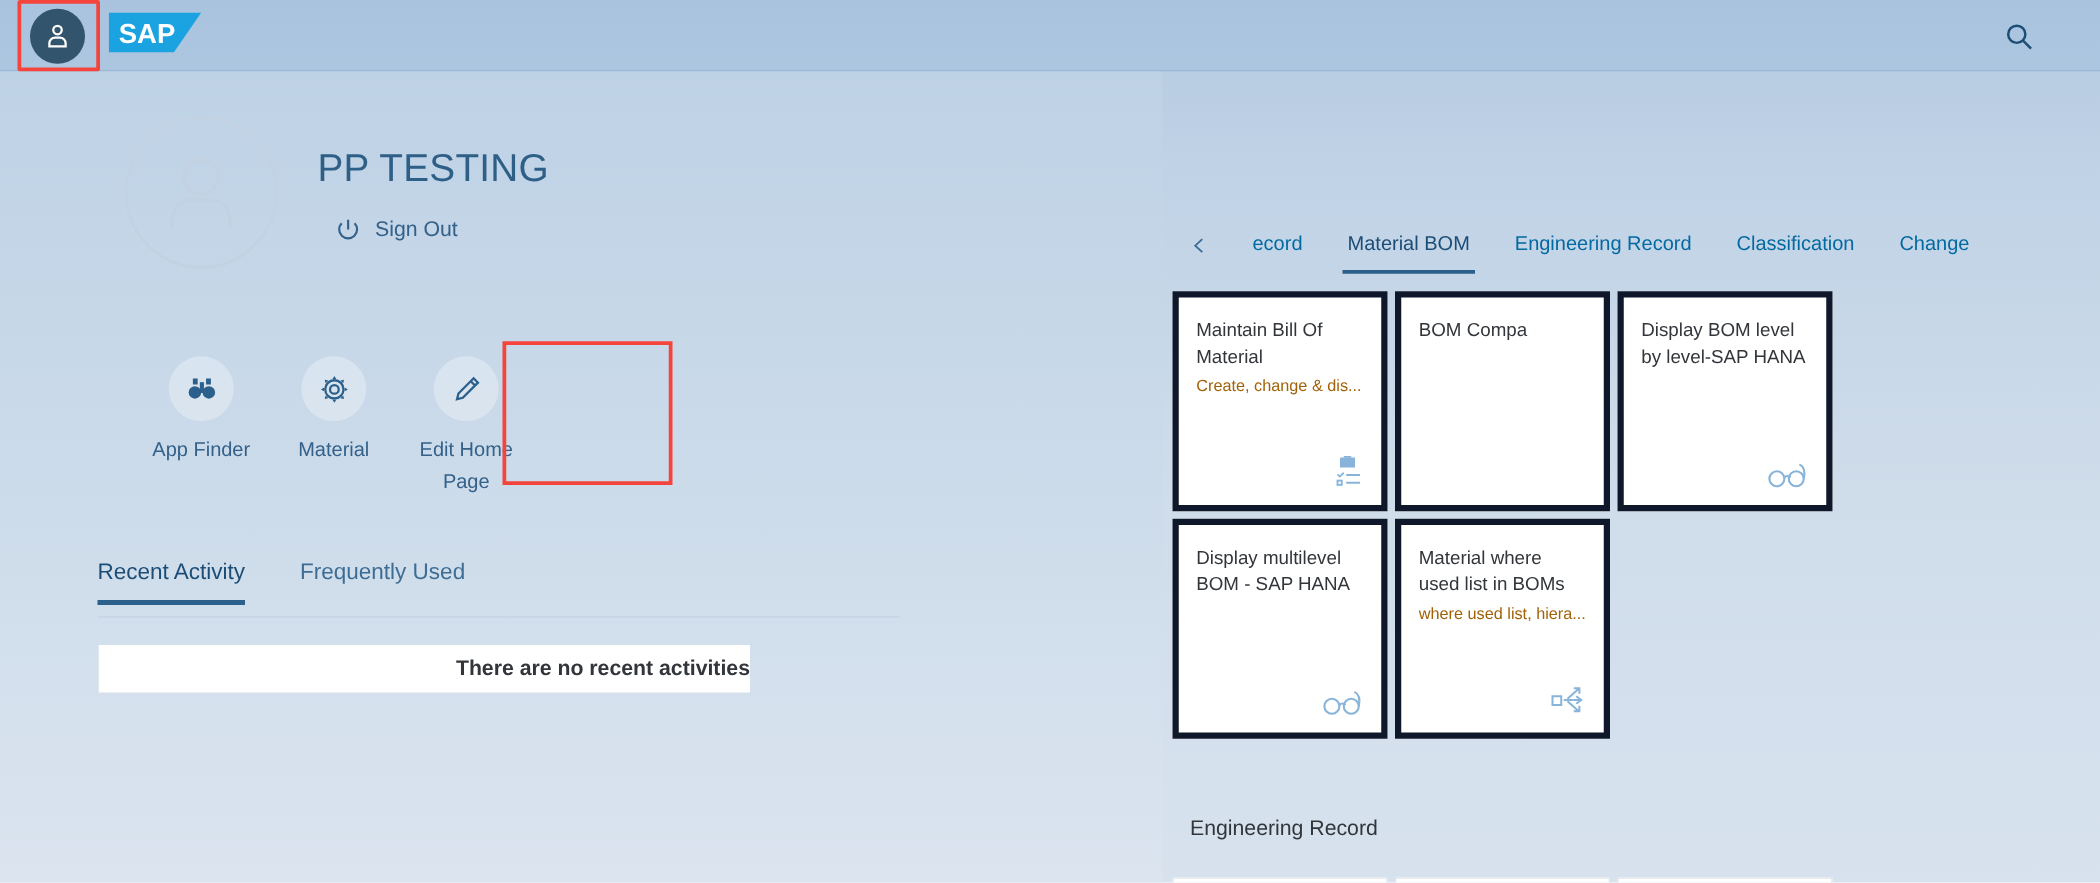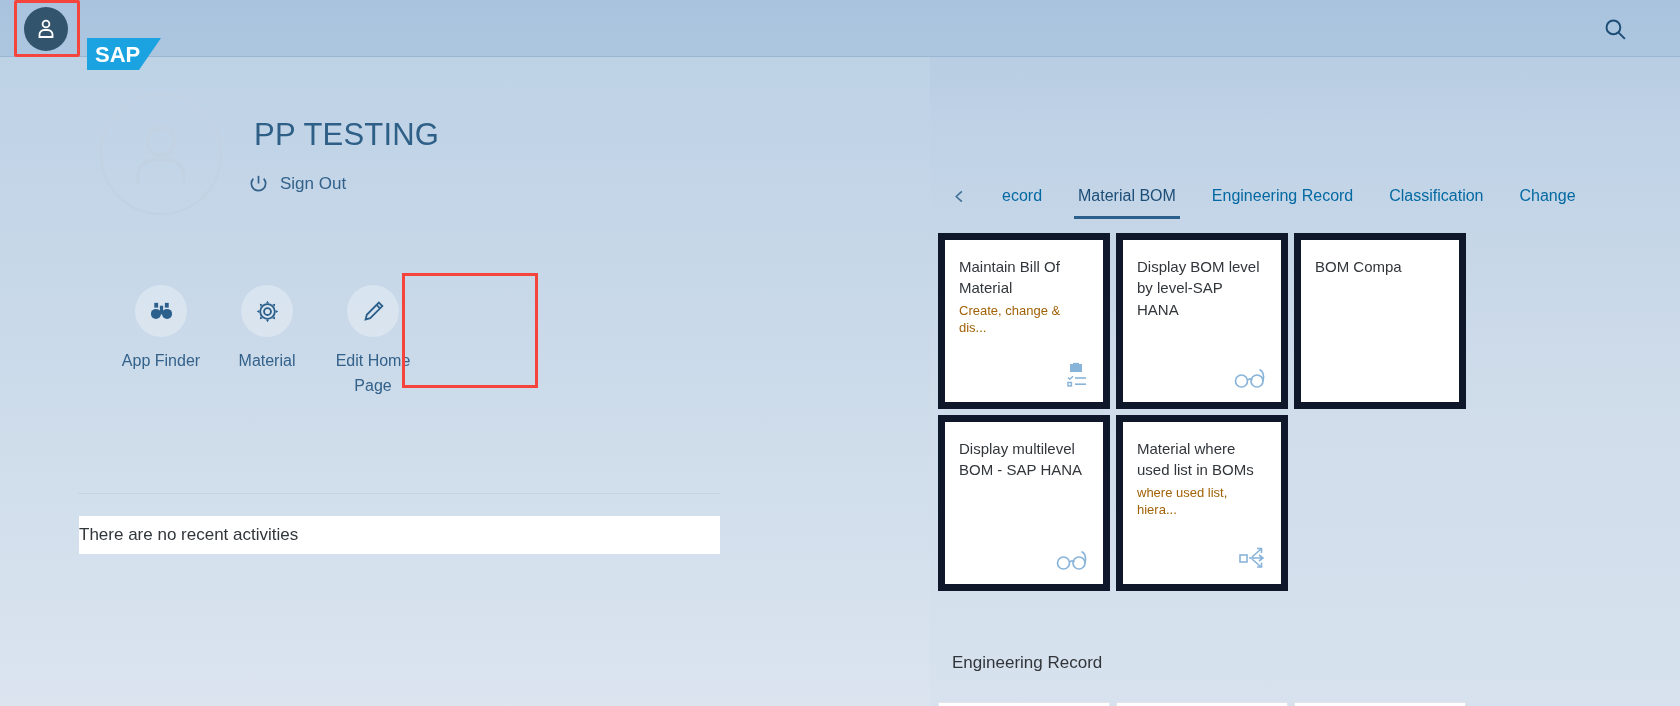--- a/index.html
+++ b/index.html
@@ -31,21 +31,21 @@
   .avatar-highlight {
     position: absolute; left: 14px; top: 0px;
     width: 66px; height: 57px;
     border: 3px solid #f4443c;
     border-radius: 2px;
     pointer-events: none;
     z-index: 45;
   }
   .sap-logo {
     position: absolute; left: 87px; top: 10px;
-    width: 74px; height: 32px; margin-top: 28px;
+    width: 74px; height: 32px;
   }
   .sap-logo svg { display: block; }
   .search-btn {
     position: absolute; right: 48px; top: 12px;
     width: 34px; height: 34px;
     display: flex; align-items: center; justify-content: center;
   }
   .search-btn svg { width: 25px; height: 25px; }
 
   
@@ -66,21 +66,21 @@
     border-radius: 50%;
     display: flex; align-items: center; justify-content: center;
   }
   .big-avatar svg { width: 74px; height: 74px; }
   .me-name {
     position: absolute; left: 254px; top: 24px;
     font-size: 31px; color: #2e5f87; letter-spacing: .2px;
     white-space: nowrap;
   }
   .sign-out {
-    position: absolute; left: 248px; top: 80px;
+    position: absolute; left: 268px; top: 80px;
     display: flex; align-items: center; gap: 11px;
   }
   .sign-out .power-ic { width: 21px; height: 21px; display: block; }
   .sign-out-label { font-size: 17px; color: #33618a; }
 
   
   .actions {
     position: absolute; left: 100px; top: 228px;
     width: 420px; height: 120px;
   }
@@ -127,23 +127,23 @@
     left: 0; right: 0; bottom: 0; height: 4px;
     background: #2b5f8c;
   }
   .tabs-rule {
     position: absolute; left: 78px; top: 436px;
     width: 642px; height: 1px;
     background: #c3d3e2;
   }
   .empty-bar {
     position: absolute; left: 79px; top: 459px;
-    width: 641px; height: 38px;
+    width: 521px; height: 38px;
     background: #ffffff;
-    display: flex; align-items: center; justify-content: flex-start;
+    display: flex; align-items: center; justify-content: flex-end; font-weight: bold;
   }
   .empty-bar-text { font-size: 17px; color: #32363a; }
 
   
   .home {
     position: absolute; left: 930px; top: 57px;
     width: 750px; height: 649px;
     overflow: hidden;
   }
   .nav-tabs {
@@ -172,21 +172,21 @@
 
   
   .tile-grid {
     position: absolute; left: 8px; top: 176px;
     width: 742px;
   }
   .tile-row { display: flex; gap: 6px; margin-bottom: 6px; }
   .tile {
     width: 172px; height: 176px;
     background: #ffffff;
-    border: 7px solid #0f172a;
+    border: 5px solid #0f172a;
     position: relative;
     padding: 16px 14px 0 14px;
   }
   .tile-title {
     font-size: 15px; color: #32363a; line-height: 1.42;
   }
   .tile-sub {
     margin-top: 3px;
     font-size: 13px; color: #a16207; line-height: 1.35;
   }
@@ -242,33 +242,33 @@
             <path d="M9 17.5 l1.8 1.8 L14 16.2" stroke-width="1.4"></path>
             <path d="M16 18 h11" stroke-width="1.6"></path>
             <rect x="9" y="22.5" width="3.4" height="3.4"></rect>
             <path d="M16 24.2 h11" stroke-width="1.6"></path>
           </svg>
         </div>
       </div>
 
 
       <div class="tile">
+        <div class="tile-title">BOM Compa</div>
+      </div>
+
+      <div class="tile">
         <div class="tile-title">Display BOM level by level-SAP HANA</div>
         <div class="tile-icon">
           <svg width="34" height="24" viewBox="0 0 34 24" fill="none" stroke="#89b4da" stroke-width="1.7">
             <circle cx="8.5" cy="15" r="6"></circle>
             <circle cx="24" cy="15" r="6"></circle>
             <path d="M14.5 14 q2.5 -2.5 5 0"></path>
             <path d="M30 15 q2 -9 -3.5 -11.5"></path>
           </svg>
         </div>
-      </div>
-
-      <div class="tile">
-        <div class="tile-title">BOM Compa</div>
       </div>
     </div>
 
     <div class="tile-row">
       <div class="tile">
         <div class="tile-title">Display multilevel BOM - SAP HANA</div>
         <div class="tile-icon">
           <svg width="34" height="24" viewBox="0 0 34 24" fill="none" stroke="#89b4da" stroke-width="1.7">
             <circle cx="8.5" cy="15" r="6"></circle>
             <circle cx="24" cy="15" r="6"></circle>
@@ -357,20 +357,24 @@
           <path d="M18.6 3.8 l3.6 3.6 -12.6 12.6 -4.8 1.2 1.2 -4.8z"></path>
           <path d="M16.2 6.2 l3.6 3.6"></path>
         </svg>
       </div>
       <div class="action-label">Edit Home Page</div>
     </div>
 
     <div class="edit-highlight"></div>
   </div>
 
+  <div class="recent-tabs">
+    <div class="recent-tab active">Recent Activity</div>
+    <div class="recent-tab">Frequently Used</div>
+  </div>
   <div class="tabs-rule"></div>
 
   <div class="empty-bar">
     <span class="empty-bar-text">There are no recent activities</span>
   </div>
 </div>
 
 <div class="shell-header">
   <div class="avatar-btn">
     <svg viewBox="0 0 24 24" fill="none" stroke="#ffffff" stroke-width="1.8">

